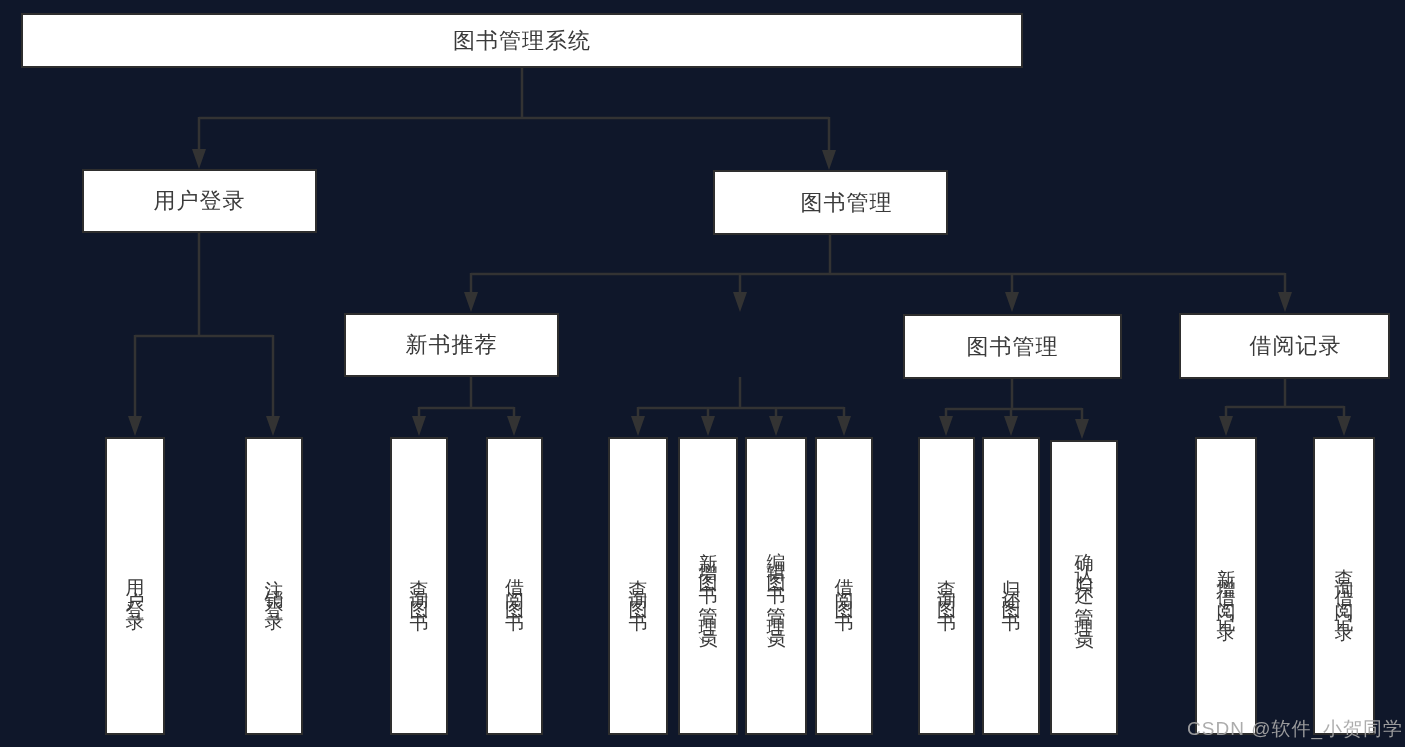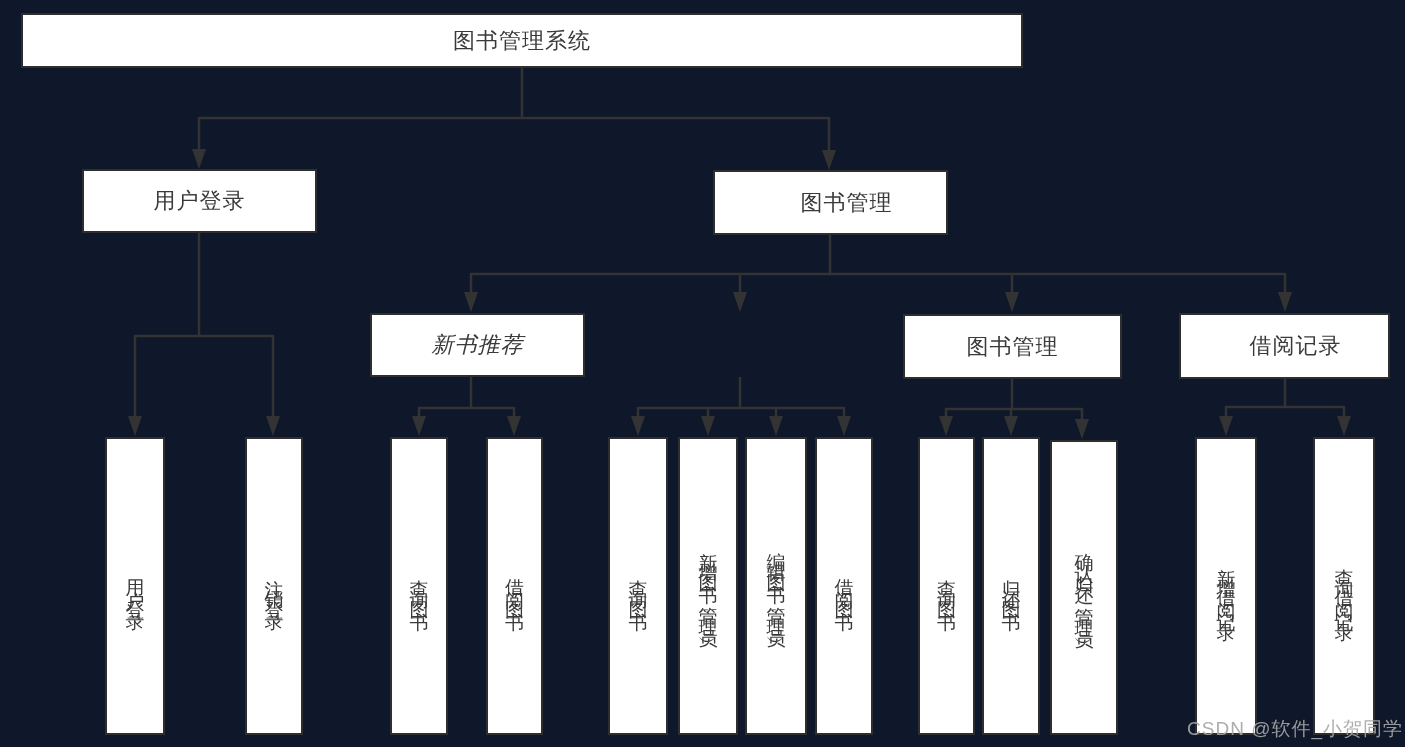--- a/index.html
+++ b/index.html
@@ -32,21 +32,21 @@
     text-orientation: mixed;
     font-size: 19px;
     letter-spacing: 11px;
     color: #3a3a3a;
     white-space: nowrap;
   }
   
   #root          { left: 21px;   top: 13px;  width: 1002px; height: 55px; }
   #userLogin     { left: 82px;   top: 169px; width: 235px;  height: 64px; }
   #bookMgmt      { left: 713px;  top: 170px; width: 235px;  height: 65px; padding-left: 32px; }
-  #newBookRec    { left: 370px;  top: 313px; width: 215px;  height: 64px; font-style: italic; }
+  #newBookRec    { left: 344px;  top: 313px; width: 215px;  height: 64px; }
   #bookBorrow    { left: 633px;  top: 313px; width: 215px;  height: 64px; }
   #currentBorrow { left: 903px;  top: 314px; width: 219px;  height: 65px; }
   #borrowRecord  { left: 1179px; top: 313px; width: 211px;  height: 66px; padding-left: 22px; }
   
   #L1 { left: 105px;  top: 437px; width: 60px; height: 298px; }
   #L2 { left: 245px;  top: 437px; width: 58px; height: 298px; }
   #N1 { left: 390px;  top: 437px; width: 58px; height: 298px; }
   #N2 { left: 486px;  top: 437px; width: 57px; height: 298px; }
   #B1 { left: 608px;  top: 437px; width: 60px; height: 298px; }
   #B2 { left: 678px;  top: 437px; width: 60px; height: 298px; }

